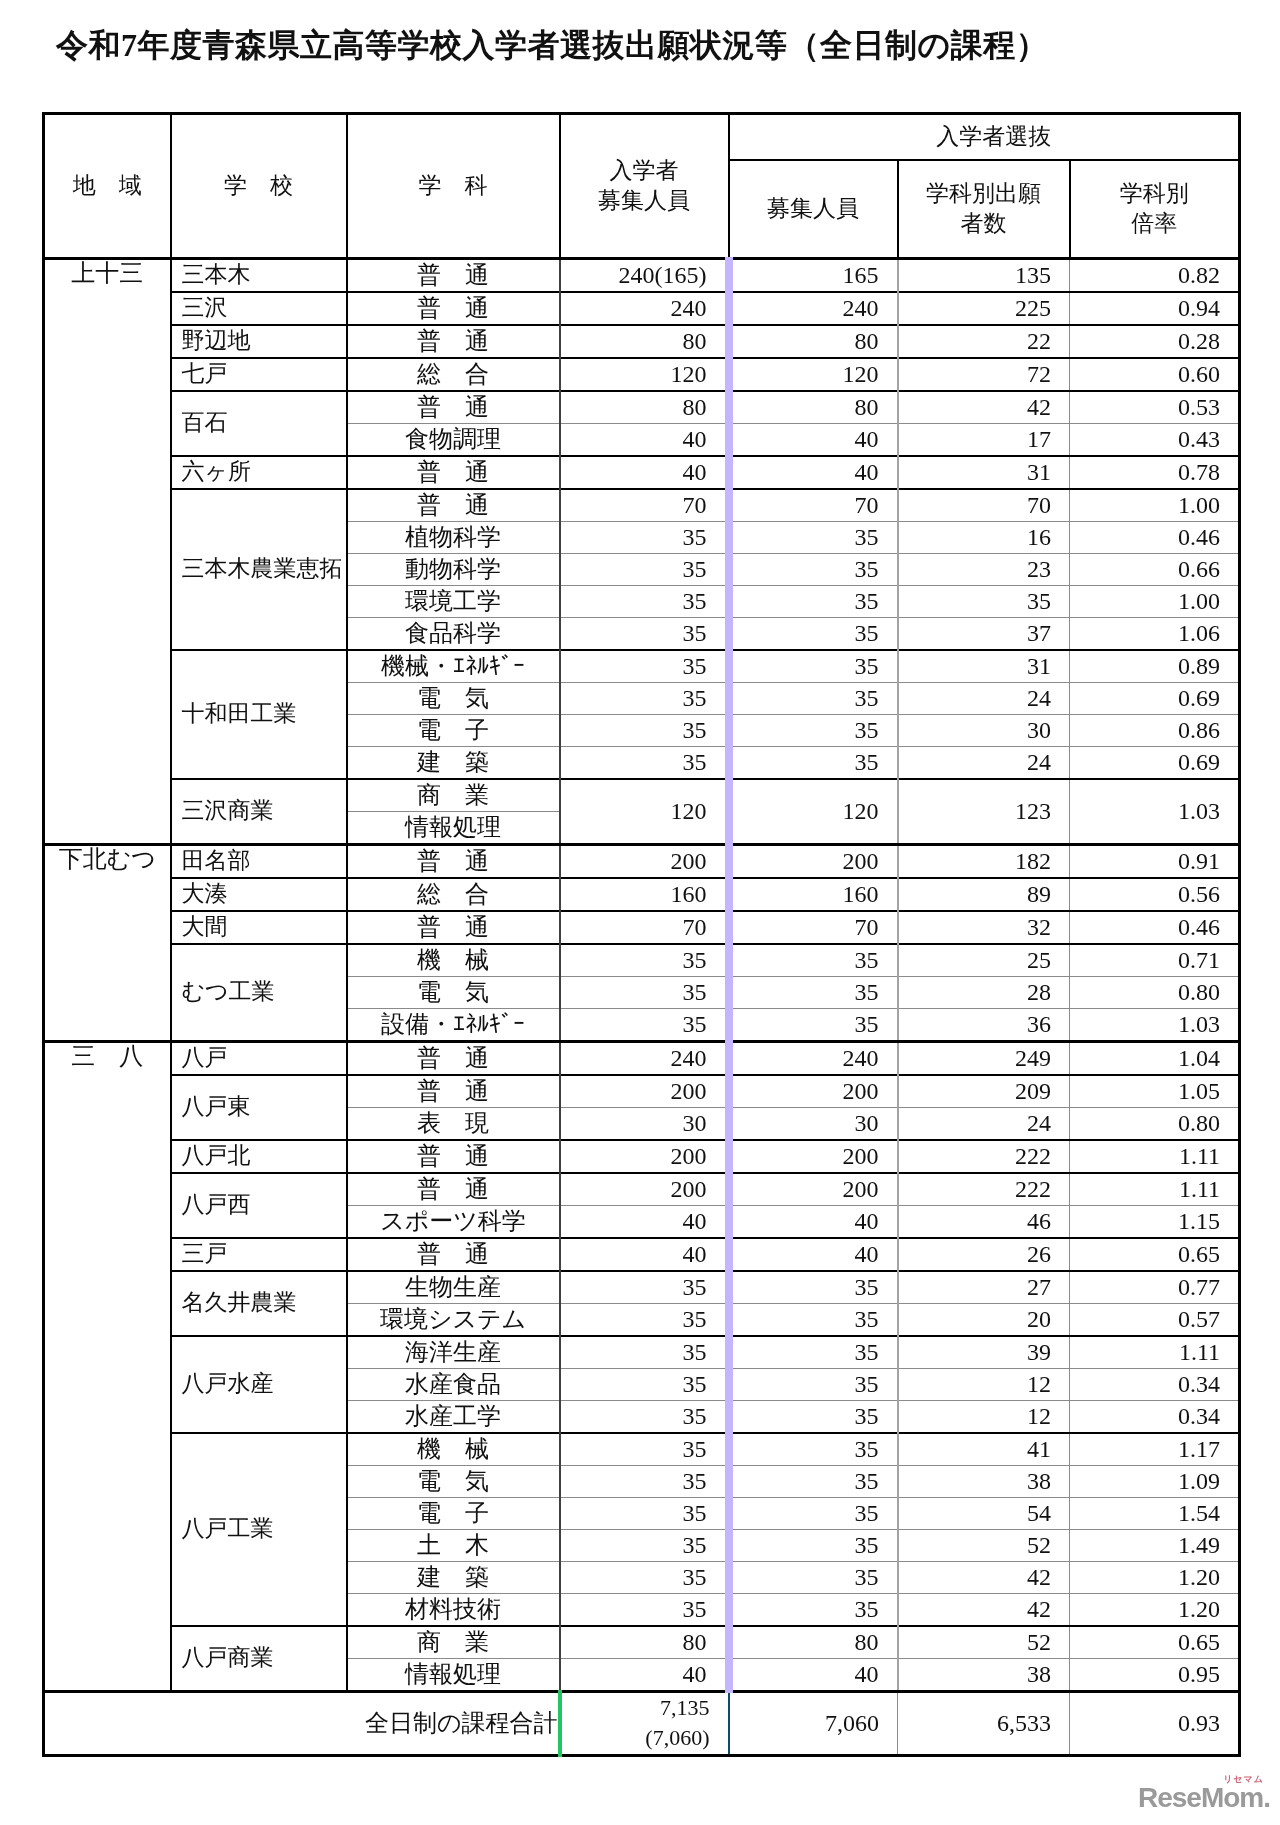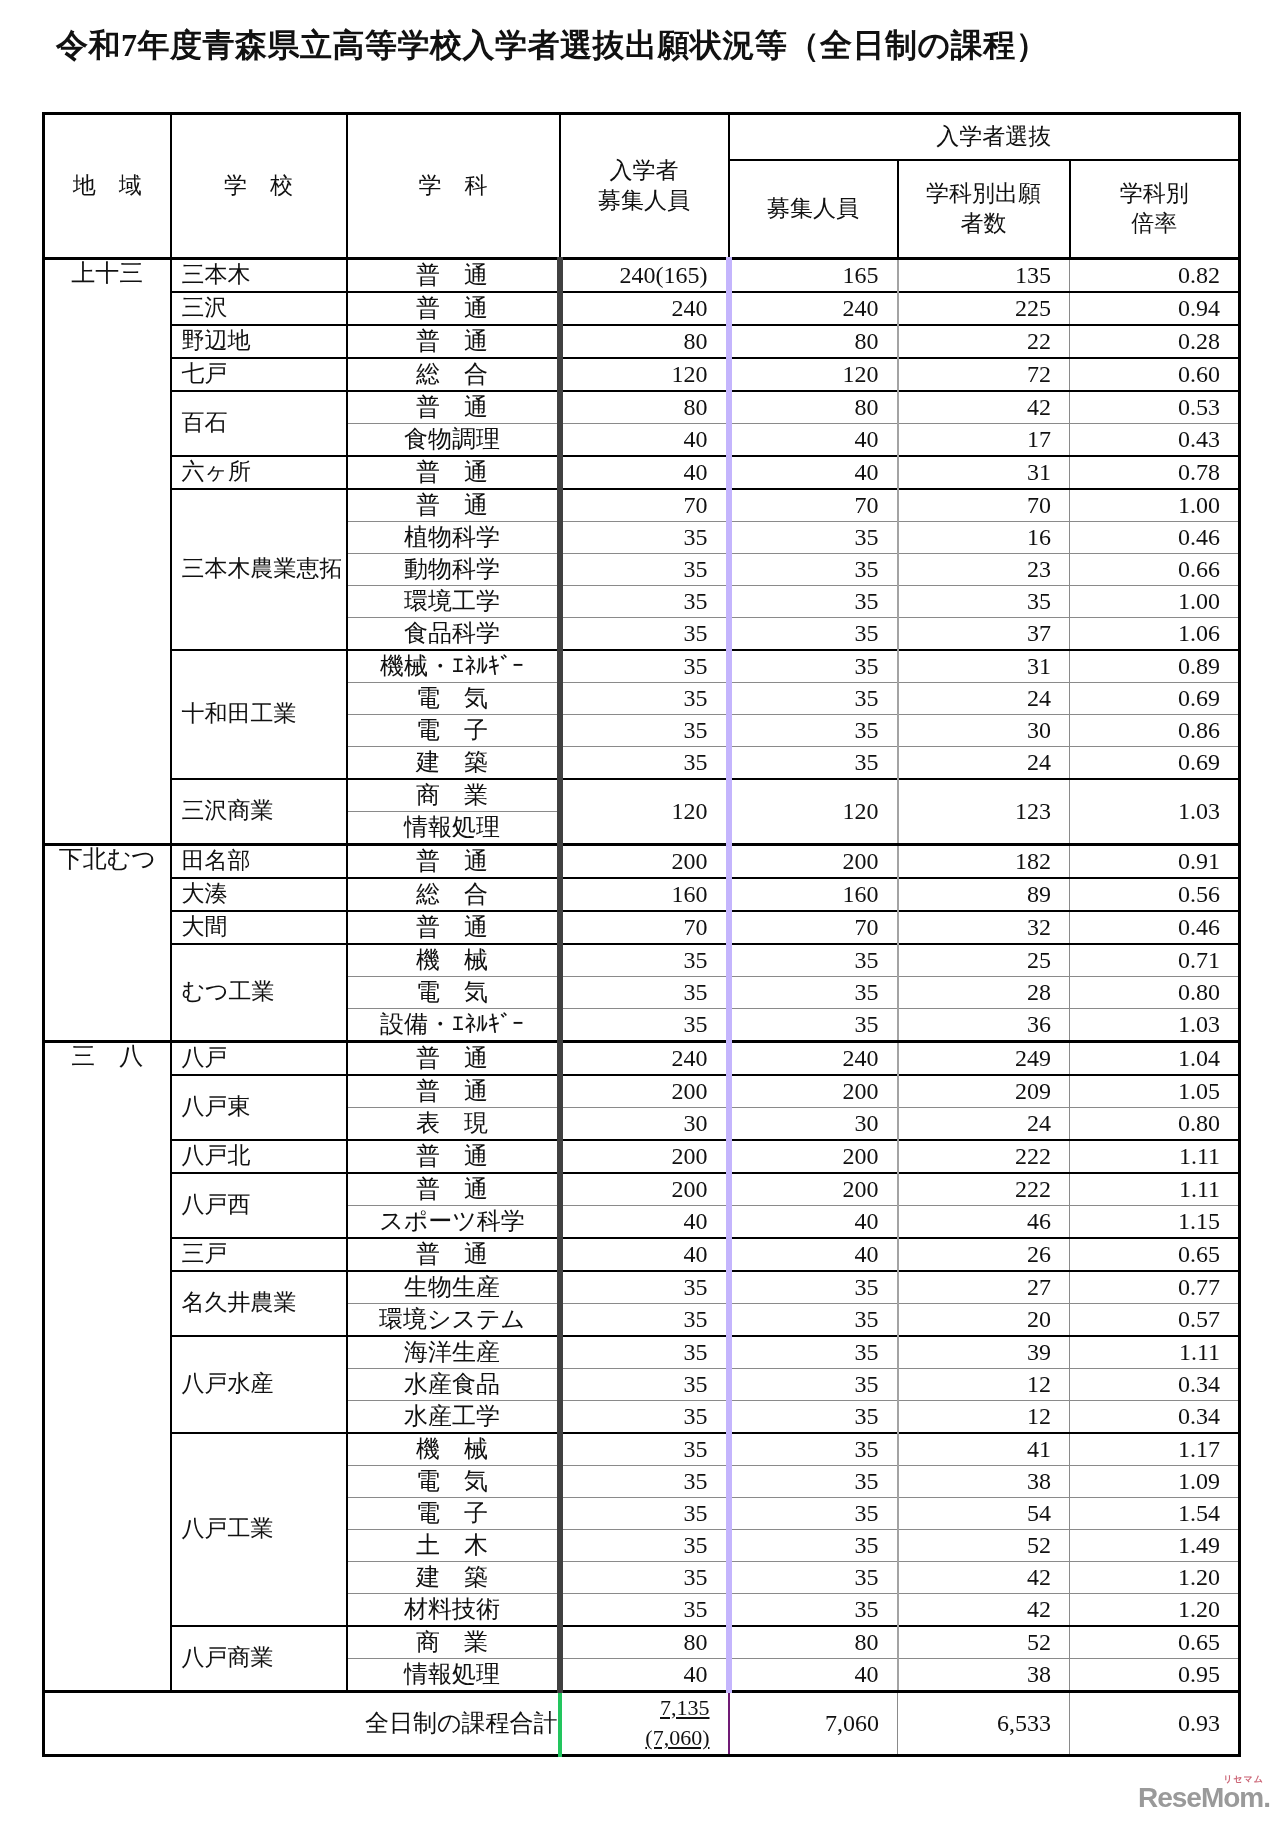--- a/index.html
+++ b/index.html
@@ -25,35 +25,35 @@
   thead th.h-sel { border-bottom:1px solid #000;padding-left:20px; }
   thead tr.hr2 th { height:96px; }
   thead th.h-selcap, thead th.h-app { border-right:1px solid #8a8a8a; }
   thead th.hb3 { border-bottom:3px solid #000; }
 
   
   tbody td { border:1px solid #8a8a8a; height:31px; font-size:24px; vertical-align:middle;
              line-height:1.05; overflow:hidden; }
   tbody td.c-region { border-right:2px solid #000; text-align:center; vertical-align:top; padding-top:1px;margin-top:28px; }
   tbody td.c-school { border-right:2px solid #000; text-align:left; padding-left:10px; font-size:23px; }
-  tbody td.c-dept   { border-right:6px solid #404040; text-align:center;margin-top:27px; }
-  tbody td.c-cap    { border-right:6px solid #c4b5fd; }
+  tbody td.c-dept   { border-right:2px solid #404040; text-align:center;margin-top:27px; }
+  tbody td.c-cap    { border-right:8px solid #c4b5fd; }
   tbody td.c-selcap { border-right:2px solid #a3a3a3; }
   tbody td.c-app    { border-right:1px solid #8a8a8a; }
   tbody td.c-ratio  { border-right:none; }
   td.num { text-align:right; padding-right:18px; font-variant-numeric:tabular-nums; }
 
   tr.rt-region > td { border-top:3px solid #000; }
   tr.rt-school > td { border-top:2px solid #000; }
   tr.rt-dept   > td { border-top:1px solid #8a8a8a; }
 
   
   tfoot td { border-top:3px solid #000; height:60px; font-size:24px; vertical-align:middle; }
   tfoot td.c-totallabel { border-right:4px solid #22c55e; text-align:right; }
-  tfoot td.c-cap { border-right:2px solid #701a75;text-decoration:underline; }
+  tfoot td.c-cap { border-right:2px solid #0c4a6e; }
   tfoot td.c-selcap, tfoot td.c-app { border-right:1px solid #8a8a8a; }
   tfoot .cap2line { line-height:1.2; font-size:22px; padding:2px 0; }
 
   
   .resemom { position:absolute; left:1130px; top:1775px; width:140px; text-align:right;
              font-family:"Liberation Sans","DejaVu Sans",sans-serif; font-weight:bold; color:#9a9a9a; }
   .resemom .ruby { display:block; font-size:9px; color:#c67; letter-spacing:1px; padding-right:6px; line-height:1; }
   .resemom .logo-text { font-size:28px; letter-spacing:-1px; line-height:1; }
 </style>
 </head>

